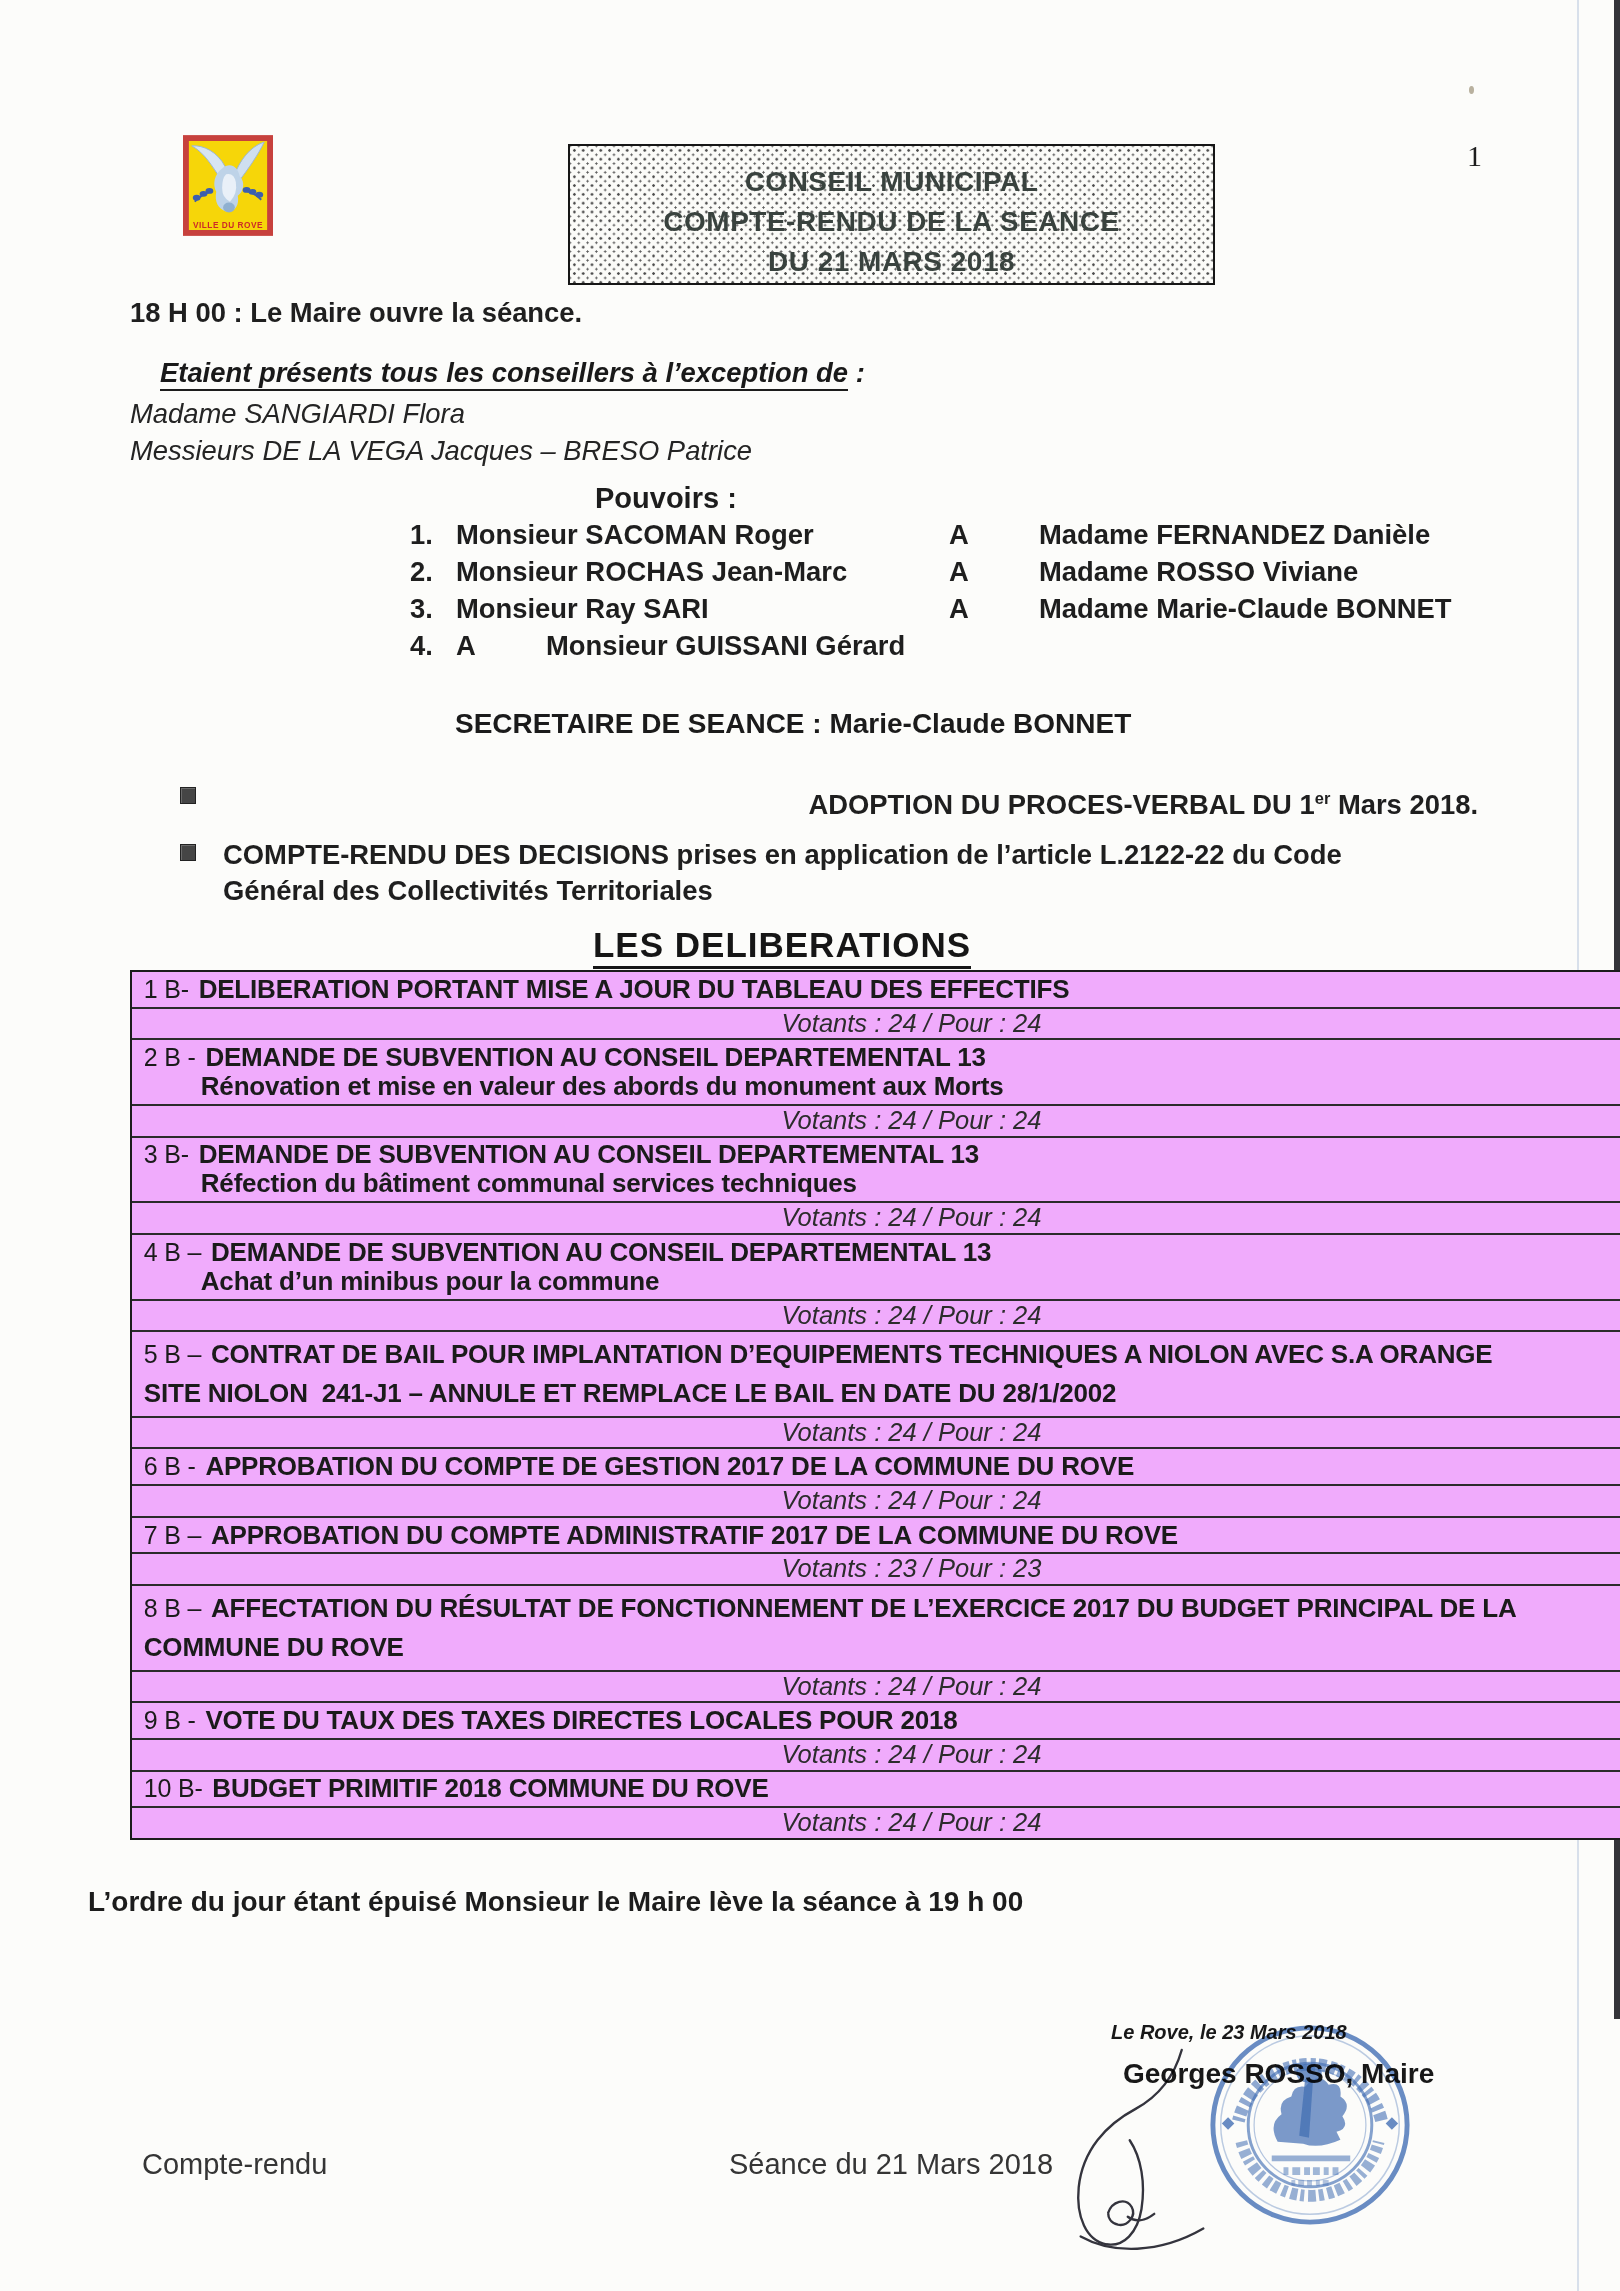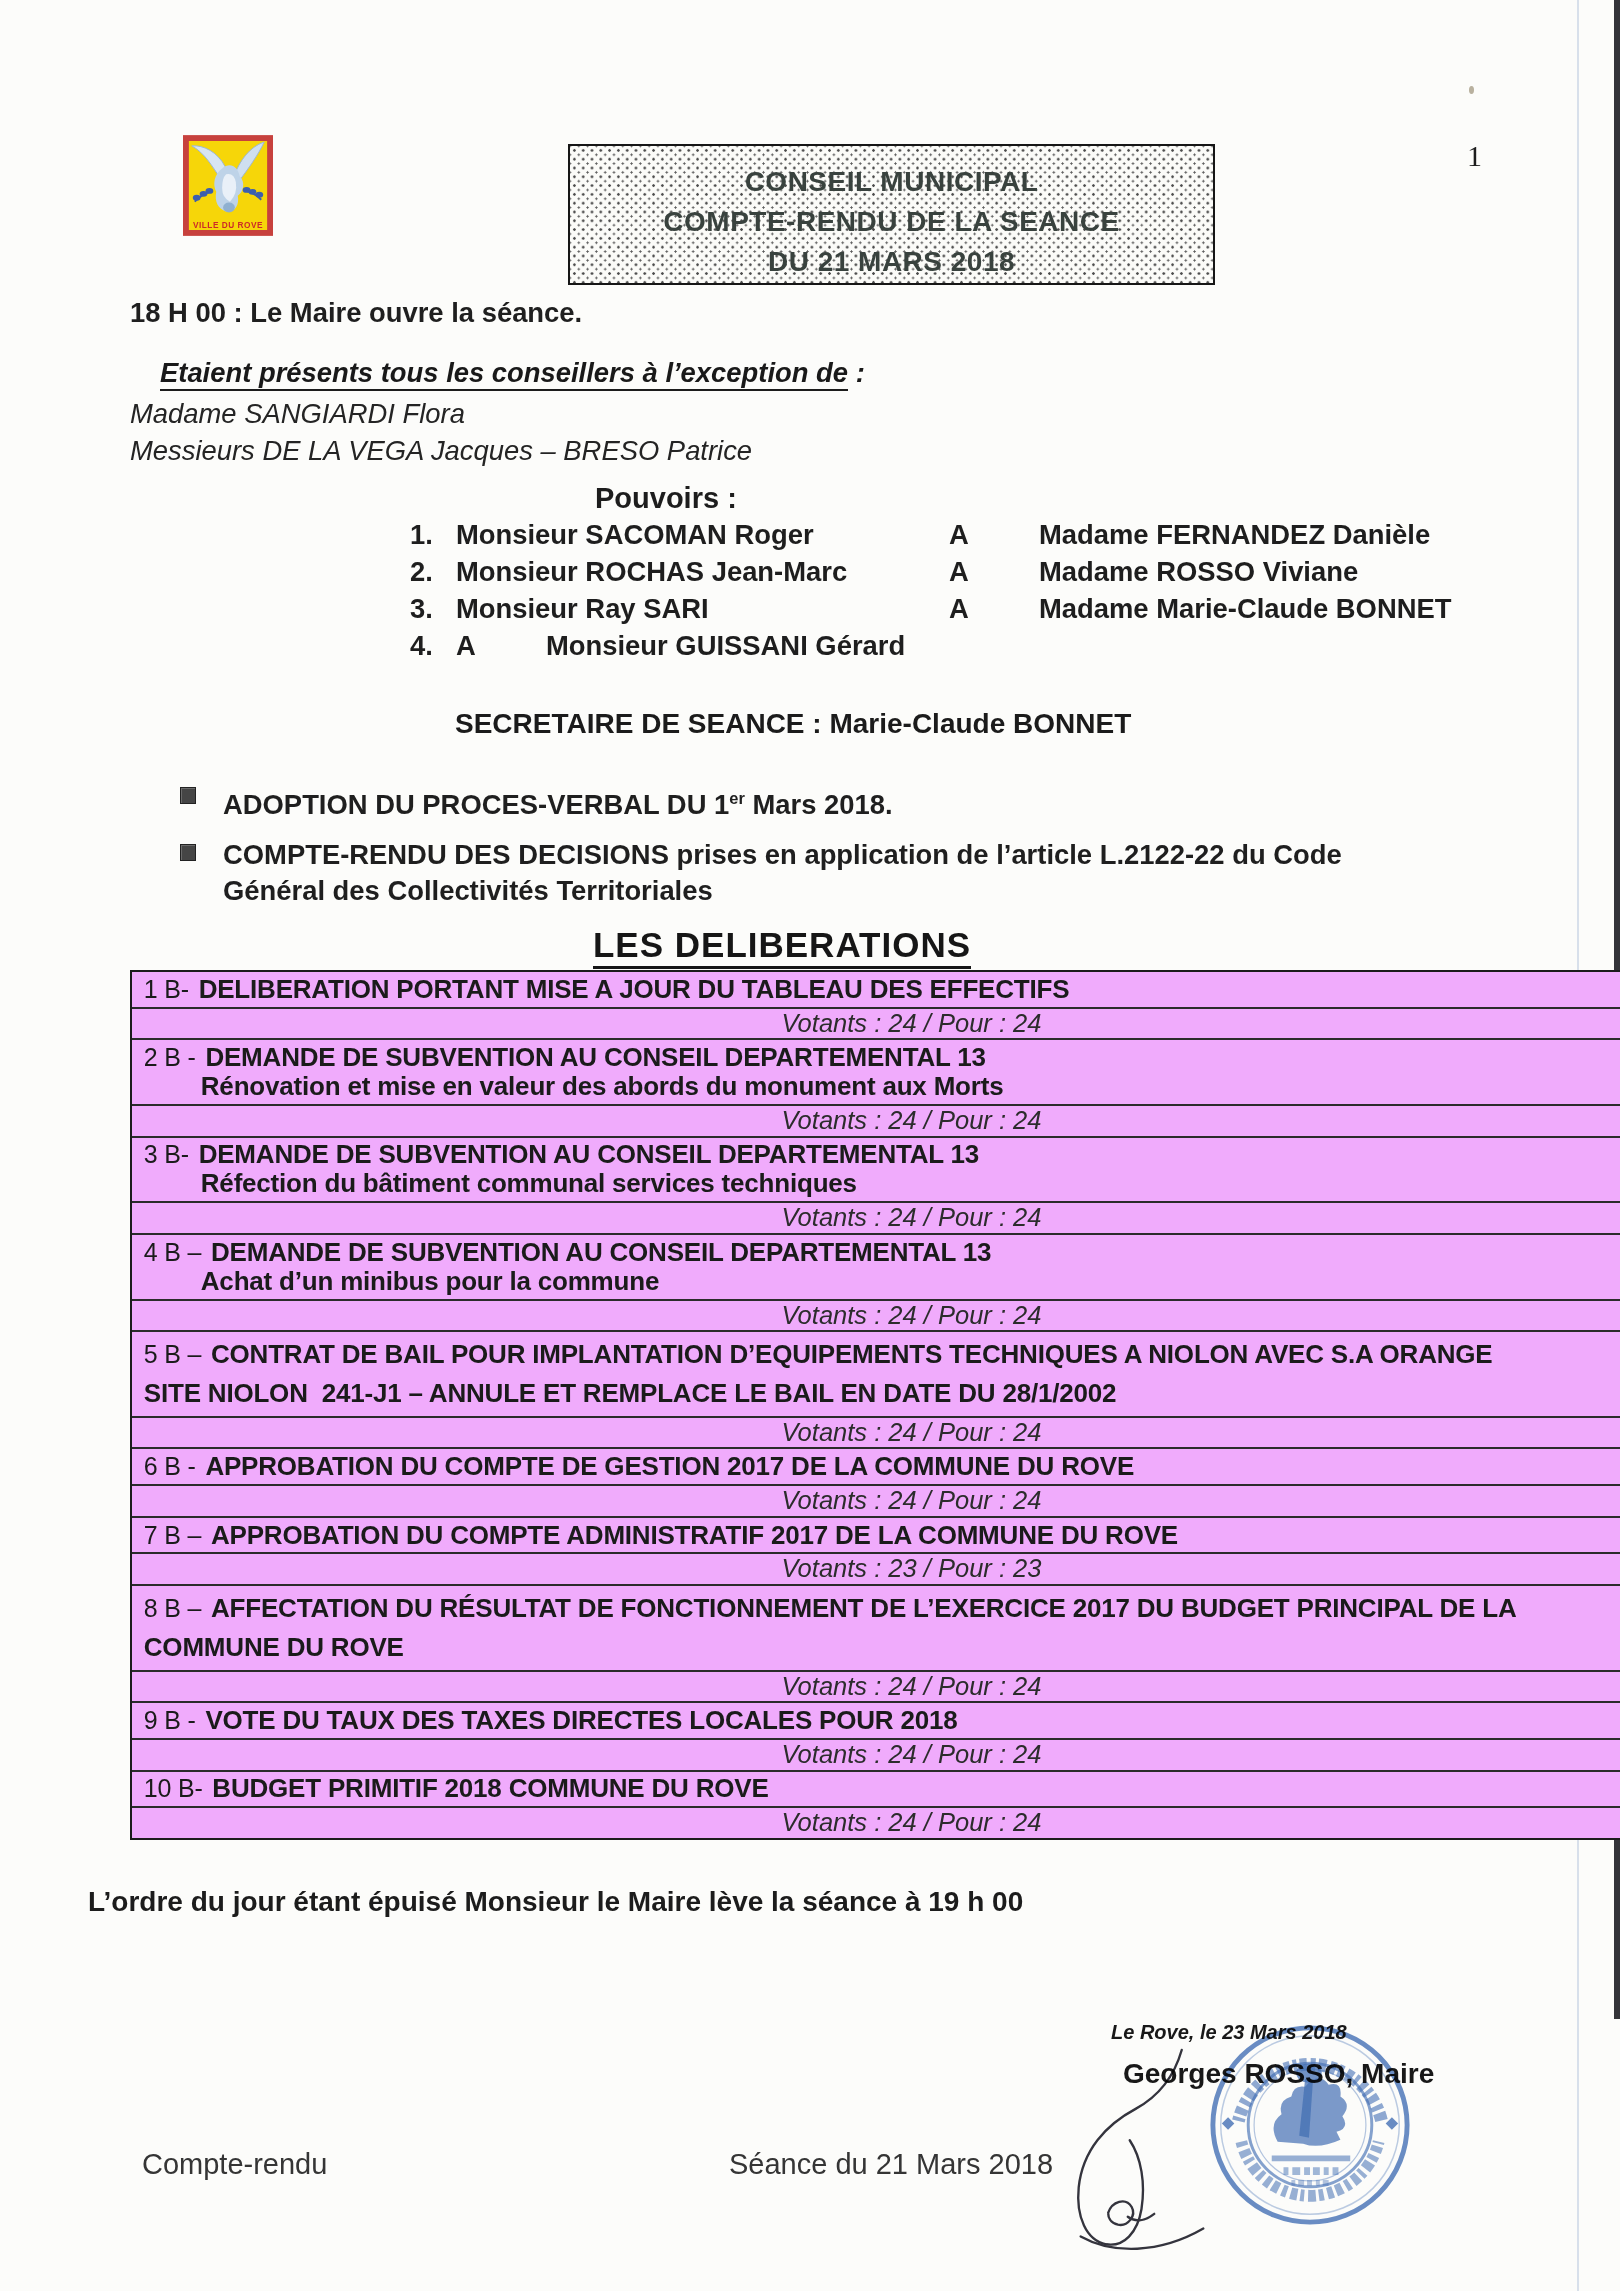--- a/index.html
+++ b/index.html
@@ -139,21 +139,21 @@
         <span class="pv-num">4.</span>
         <span class="pv-a">A</span>
         <span class="pv-to">Monsieur GUISSANI Gérard</span>
       </div>
 
   </div>
 
   <div class="abs secretaire" style="left:455px;top:708px;">SECRETAIRE DE SEANCE : Marie-Claude BONNET</div>
 
   <div class="bullet-sq" style="left:180px;top:787px;"></div>
-  <div class="abs bullet-text" style="left:223px;top:780px;width:1255px;">
+  <div class="abs bullet-text" style="left:223px;top:780px;width:1255px;text-align:right;">
     <span>ADOPTION DU PROCES-VERBAL DU 1</span><sup>er</sup><span> Mars 2018.</span>
   </div>
   <div class="bullet-sq" style="left:180px;top:844px;"></div>
   <div class="abs bullet-text" style="left:223px;top:837px;width:1215px;">
     <span>COMPTE-RENDU DES DECISIONS</span><span> prises en application de l’article L.2122-22 du Code Général des Collectivités Territoriales</span>
   </div>
 
   <div class="abs dl-heading" style="left:130px;top:925px;">
     <span>LES DELIBERATIONS</span>
   </div>

